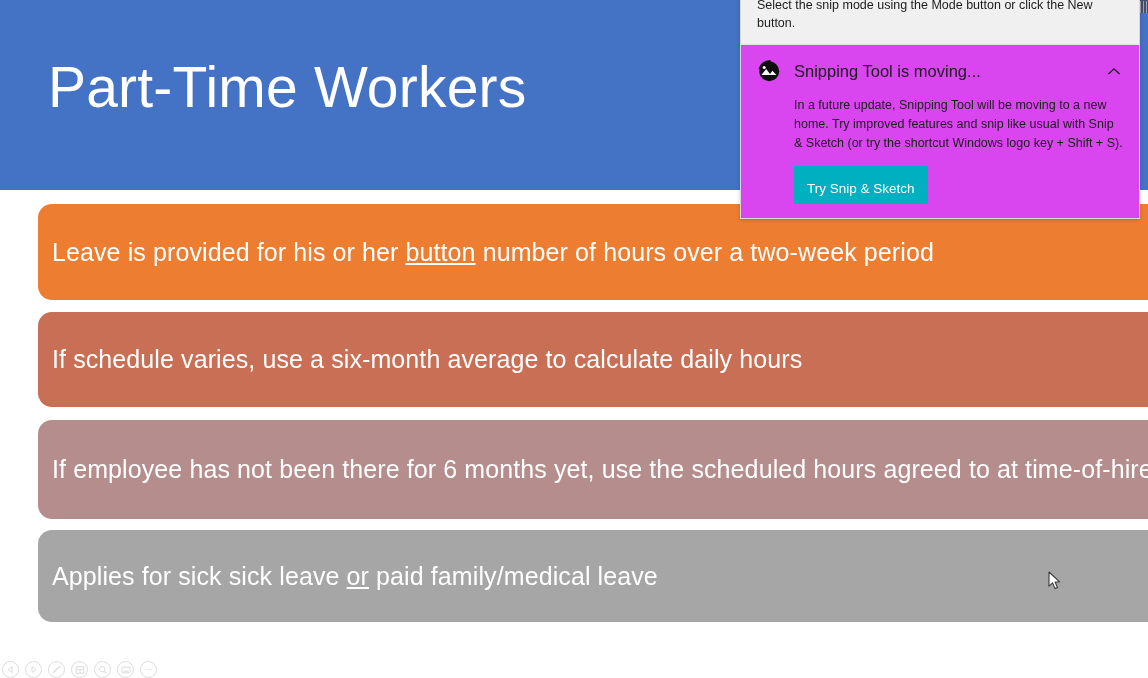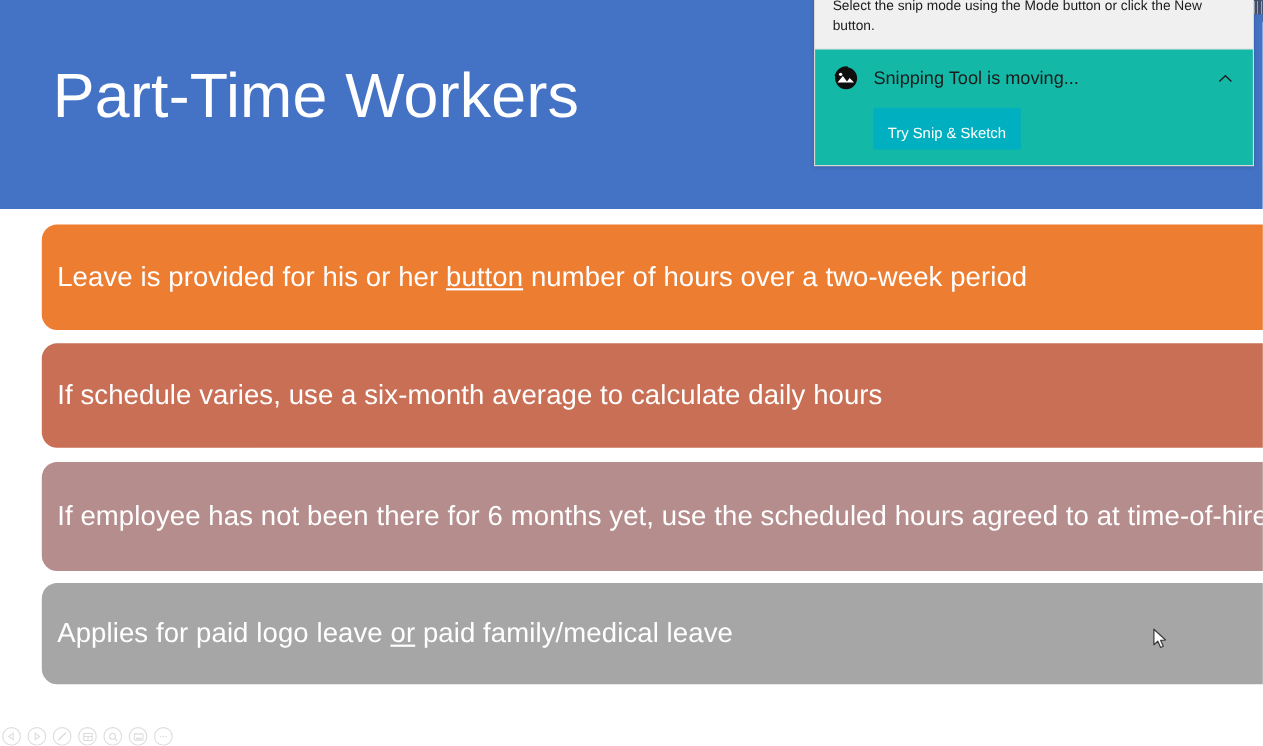--- a/index.html
+++ b/index.html
@@ -110,21 +110,21 @@
     background: #f0f0f0;
     padding: 20px 16px 12px 16px;
     border-bottom: 1px solid #e2e2e2;
   }
   #snip-hint {
     font-size: 12.5px;
     color: #1b1b1b;
     line-height: 1.45;
   }
   #snip-body {
-    background: #14b8a6;
+    background: #d946ef;
     padding: 12px 14px 14px 14px;
   }
   #snip-head-row {
     display: flex;
     align-items: center;
   }
   #snip-app-icon {
     width: 28px;
     height: 28px;
     flex: 0 0 28px;
@@ -221,21 +221,21 @@
 
   <div class="bar" id="bar-2">
     <div class="bar-text">If schedule varies, use a six-month average to calculate daily hours</div>
   </div>
 
   <div class="bar" id="bar-3">
     <div class="bar-text">If employee has not been there for 6 months yet, use the scheduled hours agreed to at time-of-hire</div>
   </div>
 
   <div class="bar" id="bar-4">
-    <div class="bar-text"><span>Applies for paid logo leave </span><u>or</u><span> paid family/medical leave</span></div>
+    <div class="bar-text"><span>Applies for sick sick leave </span><u>or</u><span> paid family/medical leave</span></div>
   </div>
 
   <div id="slide-toolbar">
     <div class="tool-btn">
       <svg width="9" height="9" viewBox="0 0 9 9">
           <polygon points="6,1.5 6,7.5 2,4.5" fill="none" stroke="#dcdcdc" stroke-width="1"></polygon>
         </svg>
     </div>
     <div class="tool-btn">
       <svg width="9" height="9" viewBox="0 0 9 9">
@@ -300,20 +300,22 @@
         </svg>
       </div>
       <div id="snip-head-title">Snipping Tool is moving...</div>
       <div id="snip-collapse">
         <svg width="14" height="9" viewBox="0 0 14 9">
             <polyline points="1.5,7 7,1.8 12.5,7" fill="none" stroke="#1b1b1b" stroke-width="1.2"></polyline>
           </svg>
       </div>
     </div>
 
+    <div id="snip-desc">In a future update, Snipping Tool will be moving to a new home. Try improved features and snip like usual with Snip &amp; Sketch (or try the shortcut
+Windows  logo key + Shift + S).</div>
 
     <button id="snip-cta">Try Snip &amp; Sketch</button>
   </div>
 </div>
 
 <div id="mouse-cursor">
   <svg width="14" height="20" viewBox="0 0 14 20">
     <polygon points="1,1 1,15.2 4.6,11.9 7.1,17.6 9.5,16.5 7.1,11.1 11.6,10.8" fill="#ffffff" stroke="#3a3a3a" stroke-width="1.1" stroke-linejoin="round"></polygon>
   </svg>
 </div>

